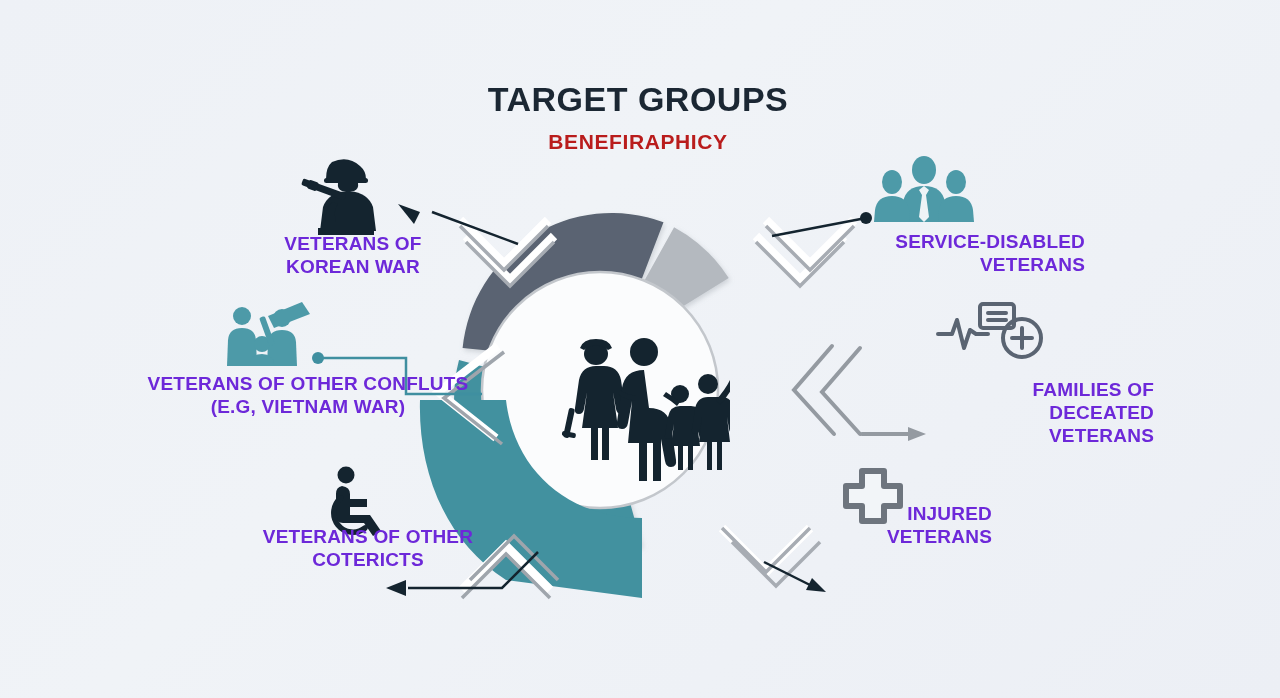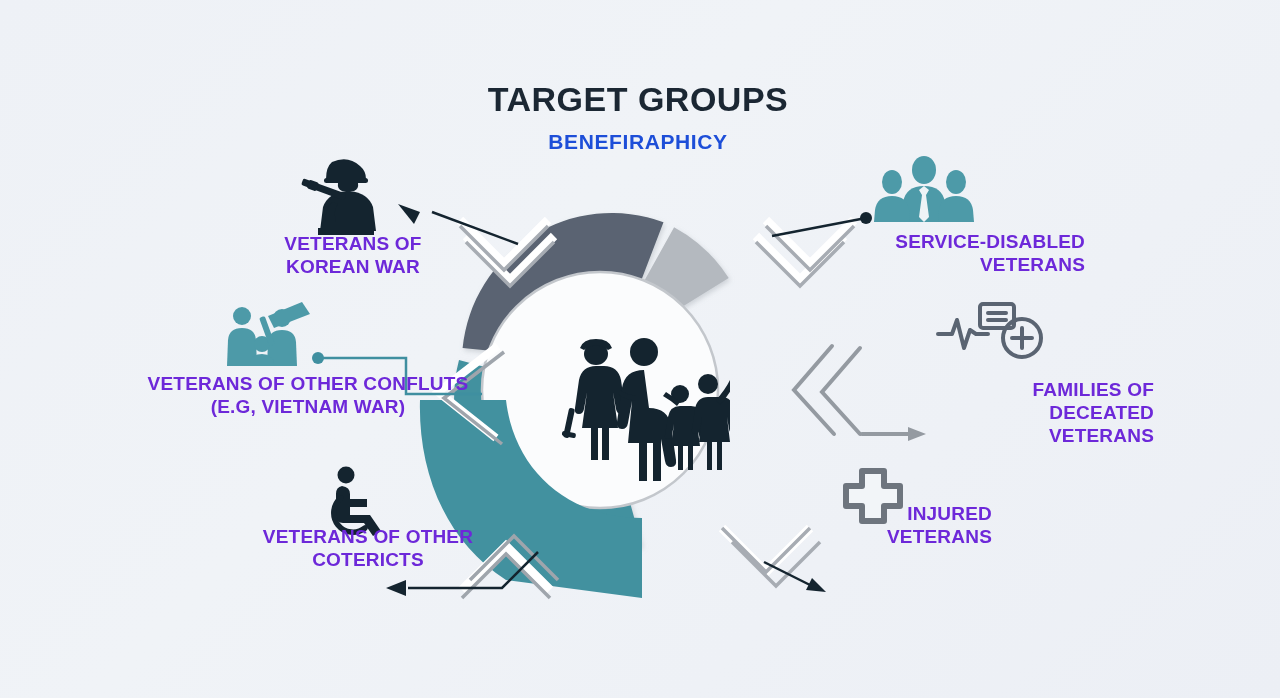--- a/index.html
+++ b/index.html
@@ -12,21 +12,21 @@
   #stage { position:absolute; inset:0; }
 
   
   .header { position:absolute; left:0; right:4px; top:42px; text-align:center;margin-top:40px; }
   .title {
     font-size:34px; font-weight:bold; letter-spacing:0.5px;
     color:#1b2733; line-height:1.05;
   }
   .subtitle {
     margin-top:12px; font-size:21px; font-weight:bold;
-    letter-spacing:0.6px; color:#1d4ed8;
+    letter-spacing:0.6px; color:#b91c1c;
   }
 
   
   .donut { position:absolute; left:398px; top:188px; width:404px; height:440px; }
   .donut svg { display:block; }
 
   .core-icon {
     position:absolute; left:540px; top:332px; width:190px; height:150px;
   }
 

